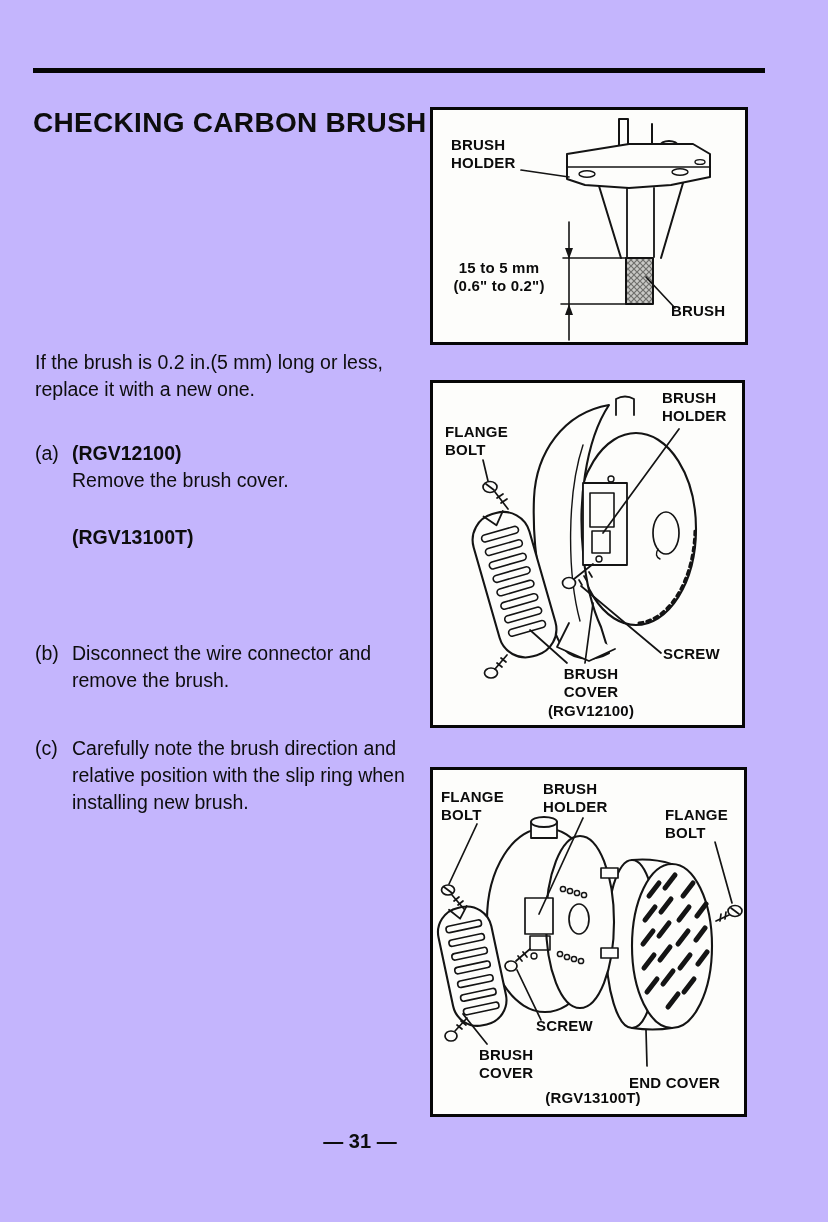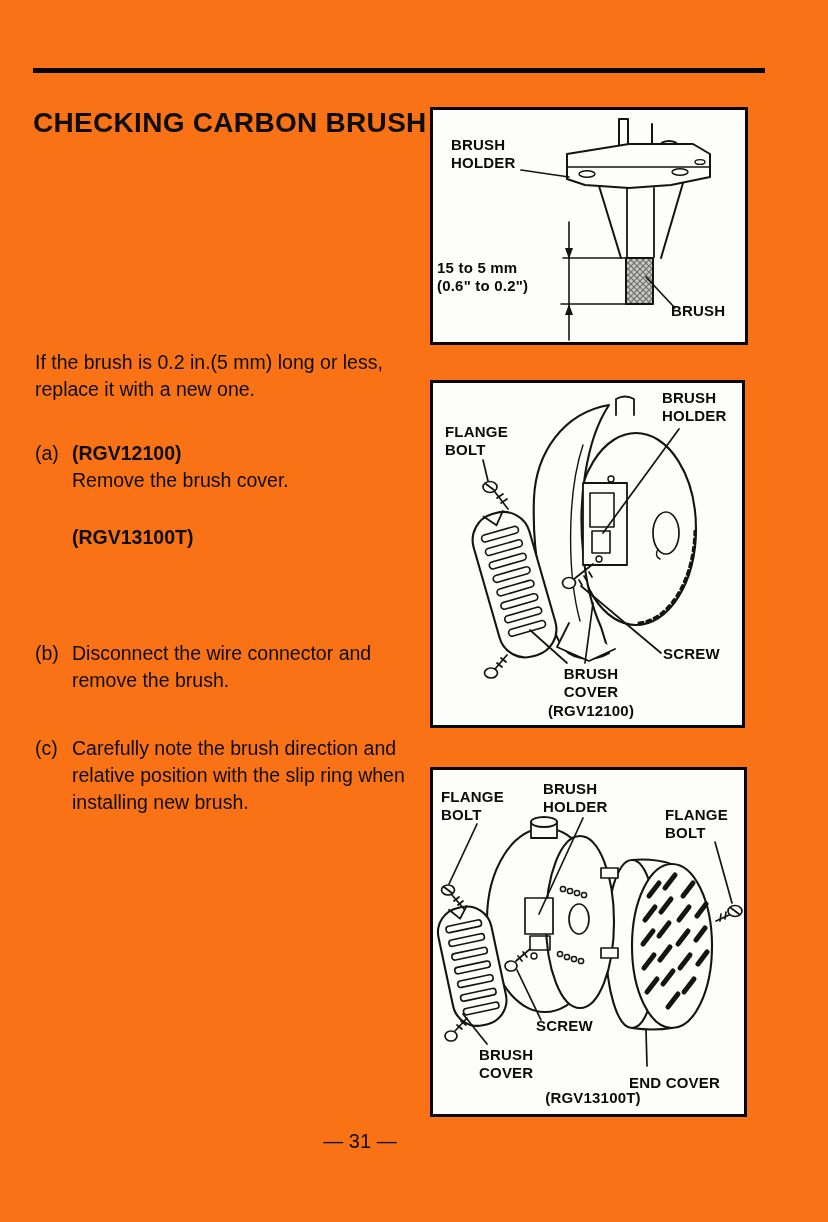--- a/index.html
+++ b/index.html
@@ -1,19 +1,19 @@
 <!DOCTYPE html>
 <html><head>
 <meta charset="utf-8">
 <style>
   * { margin:0; padding:0; box-sizing:border-box; }
   html,body { background:#e8e8e8; }
   .page {
     position:relative; width:828px; height:1222px;
-    background:#f97316; color:#0d0d0d;
+    background:#c4b5fd; color:#0d0d0d;
     font-family:"Liberation Sans", sans-serif;
     overflow:hidden; margin:0 auto;
   }
   .top-rule { position:absolute; left:33px; top:68px; width:732px; height:5px; background:#050505; }
   .page-title {
     position:absolute; left:33px; top:107px;
     font-size:28px; font-weight:700; letter-spacing:.3px; white-space:nowrap;
   }
   .body-text {
     position:absolute; left:35px; width:392px;
@@ -27,24 +27,24 @@
   .step .step-body { white-space:pre-line; }
   .figure {
     position:absolute; border:3px solid #070707; background:#fdfdfb;
   }
   .figure svg { position:absolute; left:0; top:0; }
   .flabel {
     position:absolute; font-weight:700; font-size:15px; line-height:18px;
     white-space:pre-line; color:#0b0b0b; letter-spacing:.2px;
   }
   .flabel.center { text-align:center; }
-  .flabel.right { text-align:left; }
+  .flabel.right { text-align:center; }
   .page-number {
     position:absolute; left:300px; top:1130px; width:120px;
-    text-align:center; font-size:20px; font-weight:400;
+    text-align:center; font-size:20px; font-weight:700;
   }
 </style>
 </head>
 <body>
 
 <div class="page">
 
   <div class="top-rule"></div>
 
   <h1 class="page-title">CHECKING CARBON BRUSH</h1>

